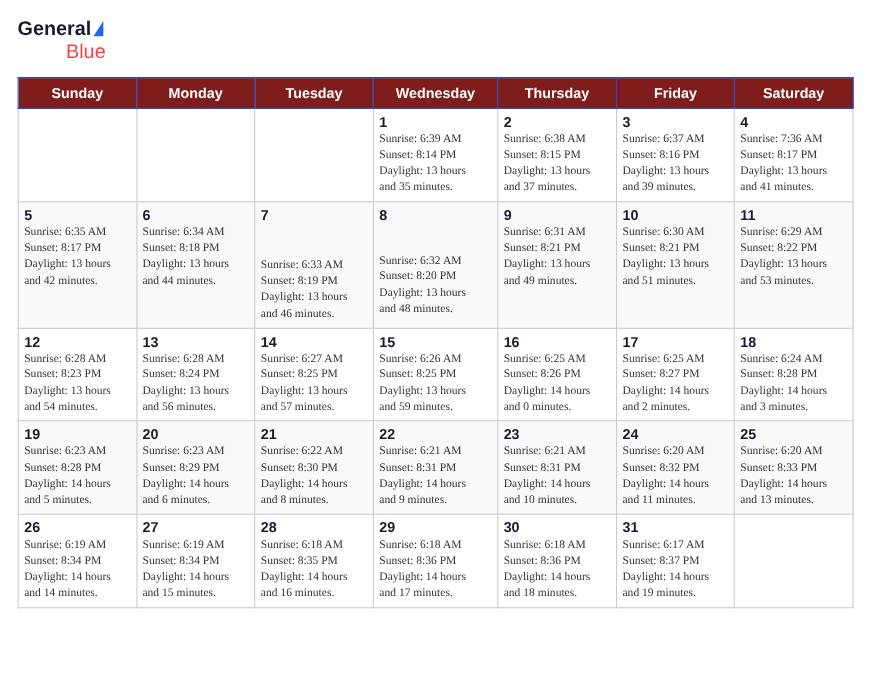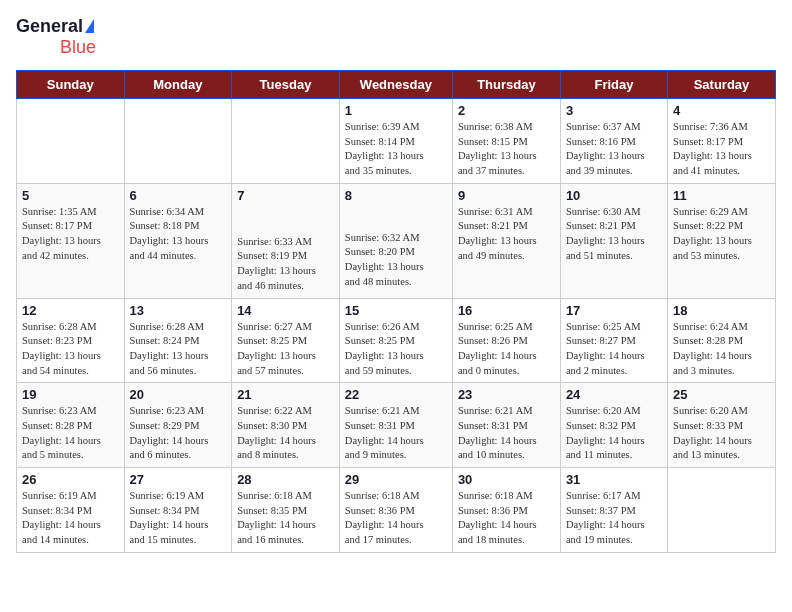--- a/index.html
+++ b/index.html
@@ -141,21 +141,21 @@
           <div class="day-num">4</div>
           <div class="day-info" style="white-space: pre-line;">Sunrise: 7:36 AM
 Sunset: 8:17 PM
 Daylight: 13 hours
 and 41 minutes.</div>
         </td>
       </tr>
       <tr>
         <td>
           <div class="day-num">5</div>
-          <div class="day-info" style="white-space: pre-line;">Sunrise: 1:35 AM
+          <div class="day-info" style="white-space: pre-line;">Sunrise: 6:35 AM
 Sunset: 8:17 PM
 Daylight: 13 hours
 and 42 minutes.</div>
         </td>
         <td>
           <div class="day-num">6</div>
           <div class="day-info" style="white-space: pre-line;">Sunrise: 6:34 AM
 Sunset: 8:18 PM
 Daylight: 13 hours
 and 44 minutes.</div>

